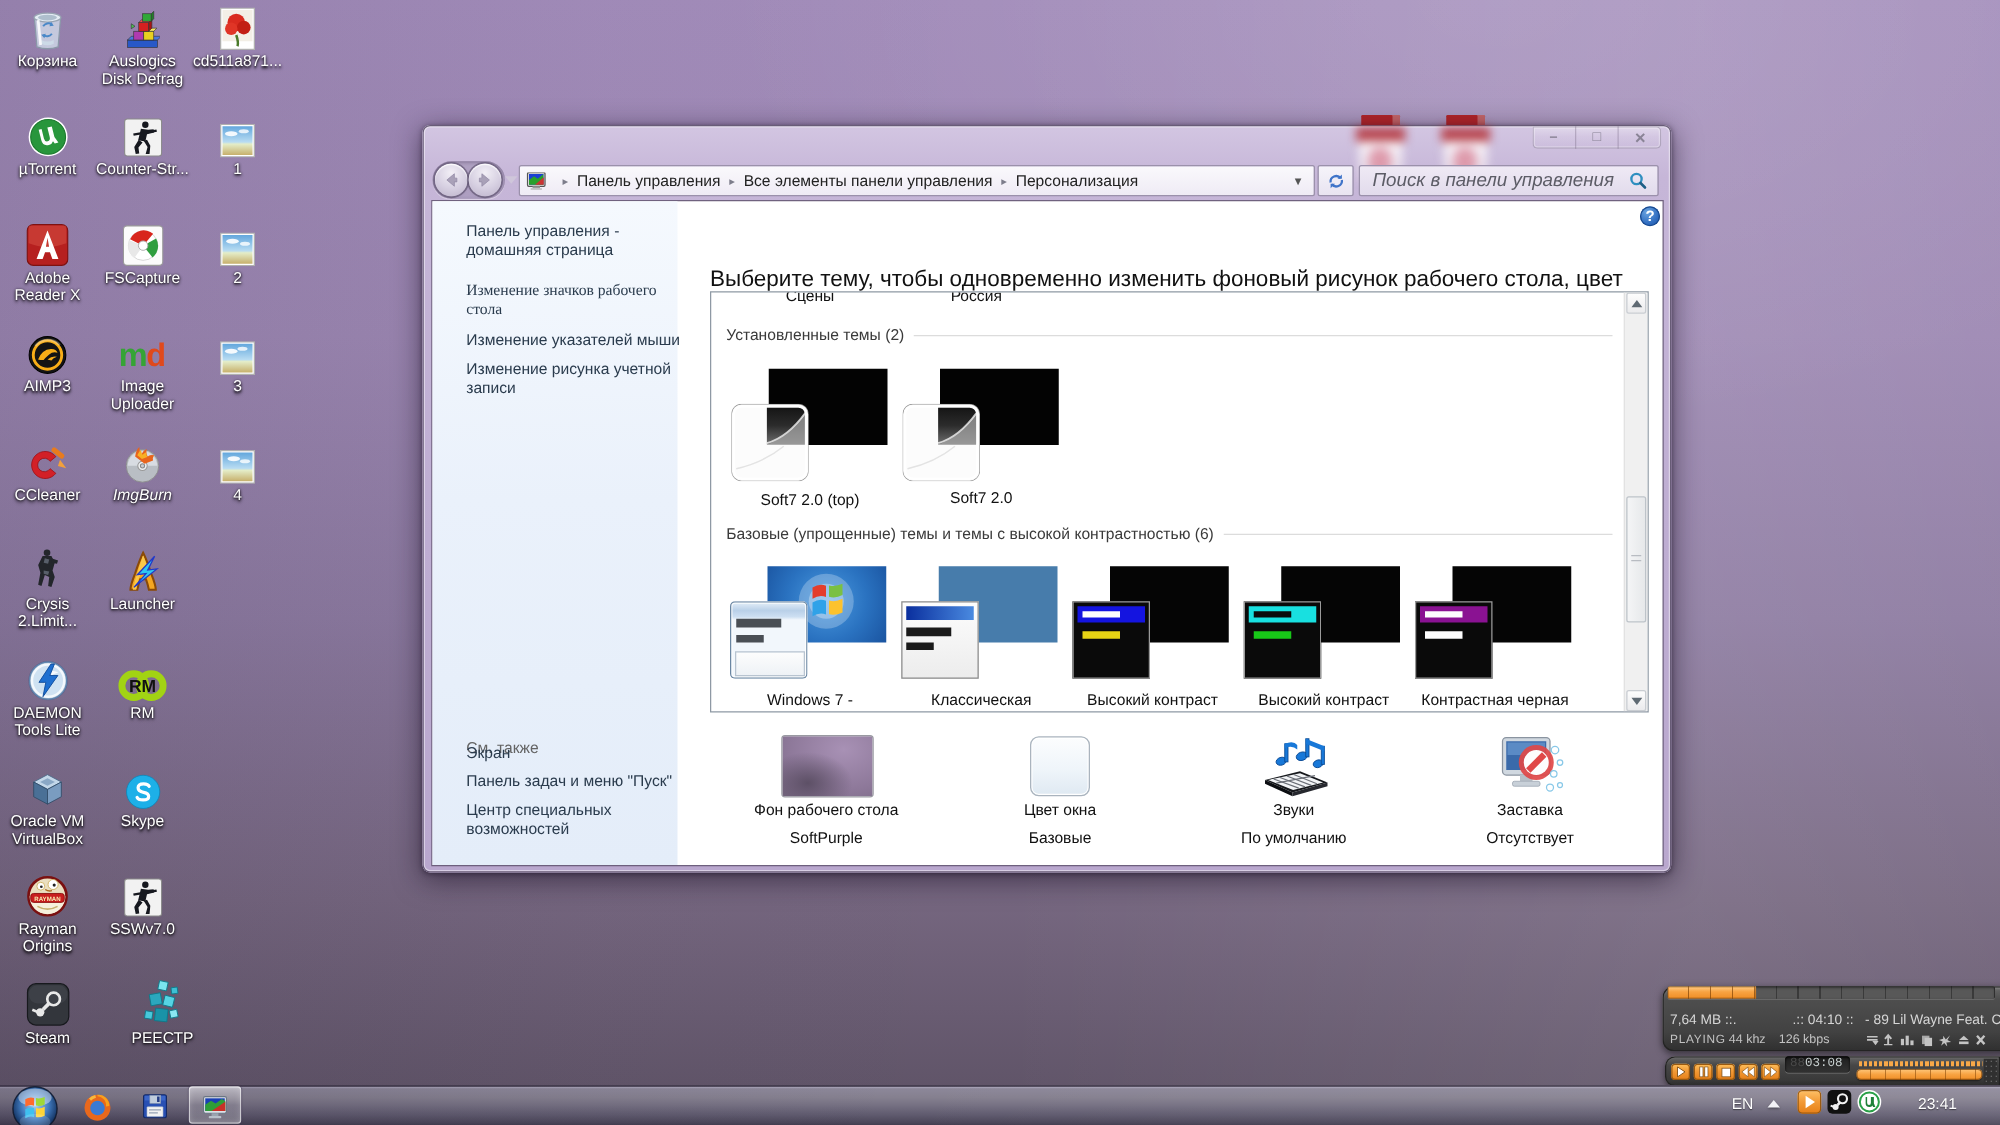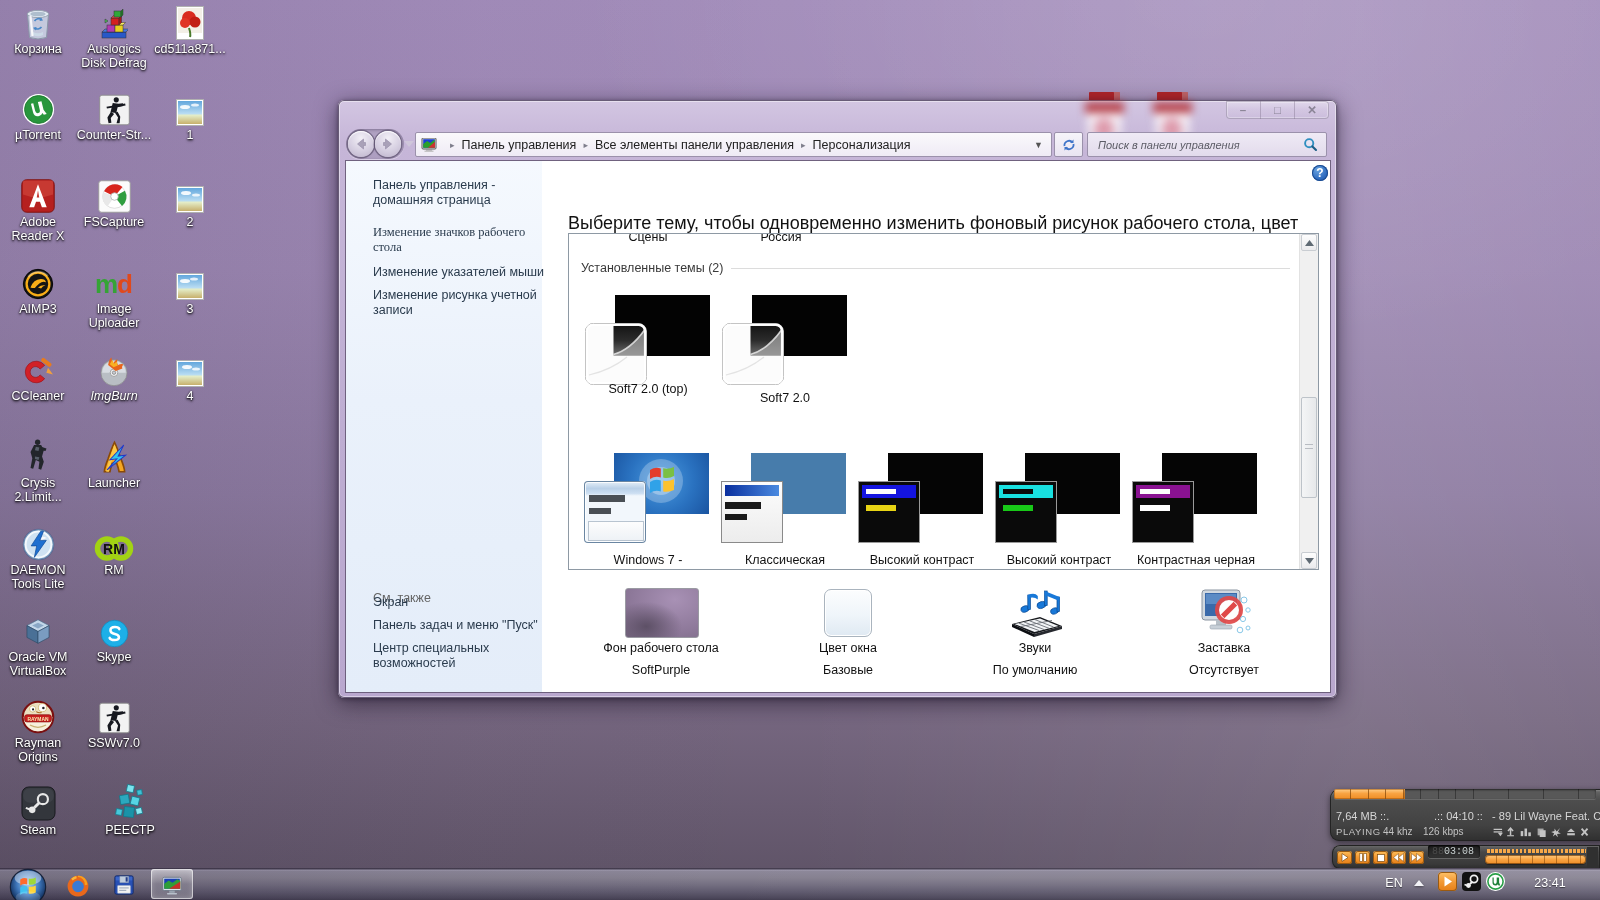--- a/index.html
+++ b/index.html
@@ -29,21 +29,21 @@
 .navcirc{position:absolute;width:26px;height:26px;border-radius:50%;
  background:radial-gradient(circle at 50% 28%,#f2eff6,#d6cfe1 55%,#bcb2ca);
  box-shadow:inset 0 1px 1px rgba(255,255,255,.95), 0 0 0 1.5px rgba(95,85,112,.65), 0 1px 2px rgba(60,50,75,.3);}
 #navcap{position:absolute;left:8px;top:29px;width:58px;height:30px;border-radius:15px;background:rgba(120,105,140,.30);box-shadow:inset 0 1px 3px rgba(70,58,90,.45), 0 1px 0 rgba(255,255,255,.35);}
 .navcirc svg{position:absolute;left:4px;top:4px;}
 #addr{position:absolute;left:77px;top:32px;width:637px;height:25px;background:linear-gradient(180deg,#faf9fc,#efebf5);
  border:1px solid #9b91ab;border-radius:2px;box-sizing:border-box;display:flex;align-items:center;font-size:12.5px;color:#222;}
 #addr .sep{color:#7d7d8b;font-size:9px;padding:0 7px;}
 #search{position:absolute;left:749px;top:32px;width:240px;height:25px;background:linear-gradient(180deg,#efeaf5,#e2dbec);
  border:1px solid #9b91ab;border-radius:2px;box-sizing:border-box;display:flex;align-items:center;}
-#search .ph{font-size:11px;color:#5c5c66;font-style:italic;padding-left:10px;flex:1;}
+#search .ph{font-size:15px;color:#5c5c66;font-style:italic;padding-left:10px;flex:1;}
 #refresh{position:absolute;left:716px;top:32px;width:29px;height:25px;background:linear-gradient(180deg,#f6f4fa,#e9e4f1);
  border:1px solid #9b91ab;border-radius:2px;box-sizing:border-box;display:flex;align-items:center;justify-content:center;}
 
 #content{position:absolute;left:8px;top:61px;width:984px;height:531px;background:#fff;box-shadow:0 0 0 1px rgba(90,78,105,.8);}
 #sidebar{position:absolute;left:0;top:0;width:196px;height:531px;
  background:linear-gradient(180deg,#f5f9fe 0%,#eaf1fb 45%,#e4edf9 100%);}
 #sidebar .lnk{position:absolute;left:27px;font-size:12.5px;line-height:14.5px;color:#2a3b4d;}
 #sidebar .gr{color:#646464;}
 .h1t{position:absolute;left:222px;top:21px;font-size:19px;color:#4f5e6b;}
 .subt{position:absolute;left:222px;top:52px;font-size:18px;color:#111;}
@@ -540,32 +540,33 @@
 
       <div class="abs" style="left:46px;top:61px;width:95px;height:61px;background:#030303;"></div>
       <svg class="abs" style="left:16px;top:89px;" width="62" height="62" viewBox="0 0 62 62">
           <rect x="0.5" y="0.5" width="61" height="61" rx="8" fill="#fcfcfc" stroke="#909090"></rect>
 <path d="M28.5 2.5 h25 a5.5 5.5 0 0 1 5.5 5.5 v24.5 h-30.5 z" fill="url(#dkg)"></path>
 <path d="M28.5 32.5 Q45 27.5 59.5 7 L59.5 32.5 Z" fill="#a6a6a6" opacity="0.75"></path>
 <path d="M28.5 31.5 Q45 27 59.5 7" stroke="rgba(255,255,255,.75)" stroke-width="1.6" fill="none"></path>
 <path d="M4 52 Q26 47 42 34" stroke="rgba(170,170,170,.3)" stroke-width="1.2" fill="none"></path>
 <rect x="1.8" y="1.8" width="58.4" height="58.4" rx="6.5" fill="none" stroke="rgba(255,255,255,0.95)" stroke-width="2.6"></rect>
         </svg>
-      <div class="thlabel" style="left:79px;top:148px;">Soft7 2.0 (top)</div>
+      <div class="thlabel" style="left:79px;top:159px;">Soft7 2.0 (top)</div>
       <div class="abs" style="left:183px;top:61px;width:95px;height:61px;background:#030303;"></div>
       <svg class="abs" style="left:153px;top:89px;" width="62" height="62" viewBox="0 0 62 62">
           <rect x="0.5" y="0.5" width="61" height="61" rx="8" fill="#fcfcfc" stroke="#909090"></rect>
 <path d="M28.5 2.5 h25 a5.5 5.5 0 0 1 5.5 5.5 v24.5 h-30.5 z" fill="url(#dkg)"></path>
 <path d="M28.5 32.5 Q45 27.5 59.5 7 L59.5 32.5 Z" fill="#a6a6a6" opacity="0.75"></path>
 <path d="M28.5 31.5 Q45 27 59.5 7" stroke="rgba(255,255,255,.75)" stroke-width="1.6" fill="none"></path>
 <path d="M4 52 Q26 47 42 34" stroke="rgba(170,170,170,.3)" stroke-width="1.2" fill="none"></path>
 <rect x="1.8" y="1.8" width="58.4" height="58.4" rx="6.5" fill="none" stroke="rgba(255,255,255,0.95)" stroke-width="2.6"></rect>
         </svg>
       <div class="thlabel" style="left:216px;top:157px;">Soft7 2.0</div>
 
+      <div class="ghead" style="position:absolute;left:12px;top:186px;width:715px;">Базовые (упрощенные) темы и темы с высокой контрастностью (6)<span class="ln"></span></div>
 
       <div class="wp" style="left:45px;top:219px;background:radial-gradient(circle at 50% 45%, #4a9ae0 0%, #2a72c0 55%, #1a54a0 100%);">
         <svg width="95" height="61" viewBox="0 0 95 61">
             <circle cx="47" cy="28" r="22" fill="rgba(255,255,255,0.25)"></circle>
             <circle cx="47" cy="28" r="14" fill="rgba(255,255,255,0.3)"></circle>
             <g transform="translate(48 29)">
               <path d="M-12 -3 Q-6.5 -6.5 -1.2 -4.4 L-1.2 -13.5 Q-6.5 -15.6 -12 -12 Z" fill="#e43d2c"></path>
               <path d="M1.2 -4.6 Q6.5 -3 12 -6 L12 -15 Q6.5 -12.4 1.2 -13.7 Z" fill="#7ac043"></path>
               <path d="M-12 0 Q-6.5 -3.5 -1.2 -1.4 L-1.2 9.5 Q-6.5 7.4 -12 11 Z" fill="#30a2e8"></path>
               <path d="M1.2 -1.6 Q6.5 0 12 -3 L12 8 Q6.5 10.6 1.2 9.4 Z" fill="#fcc22e"></path>

